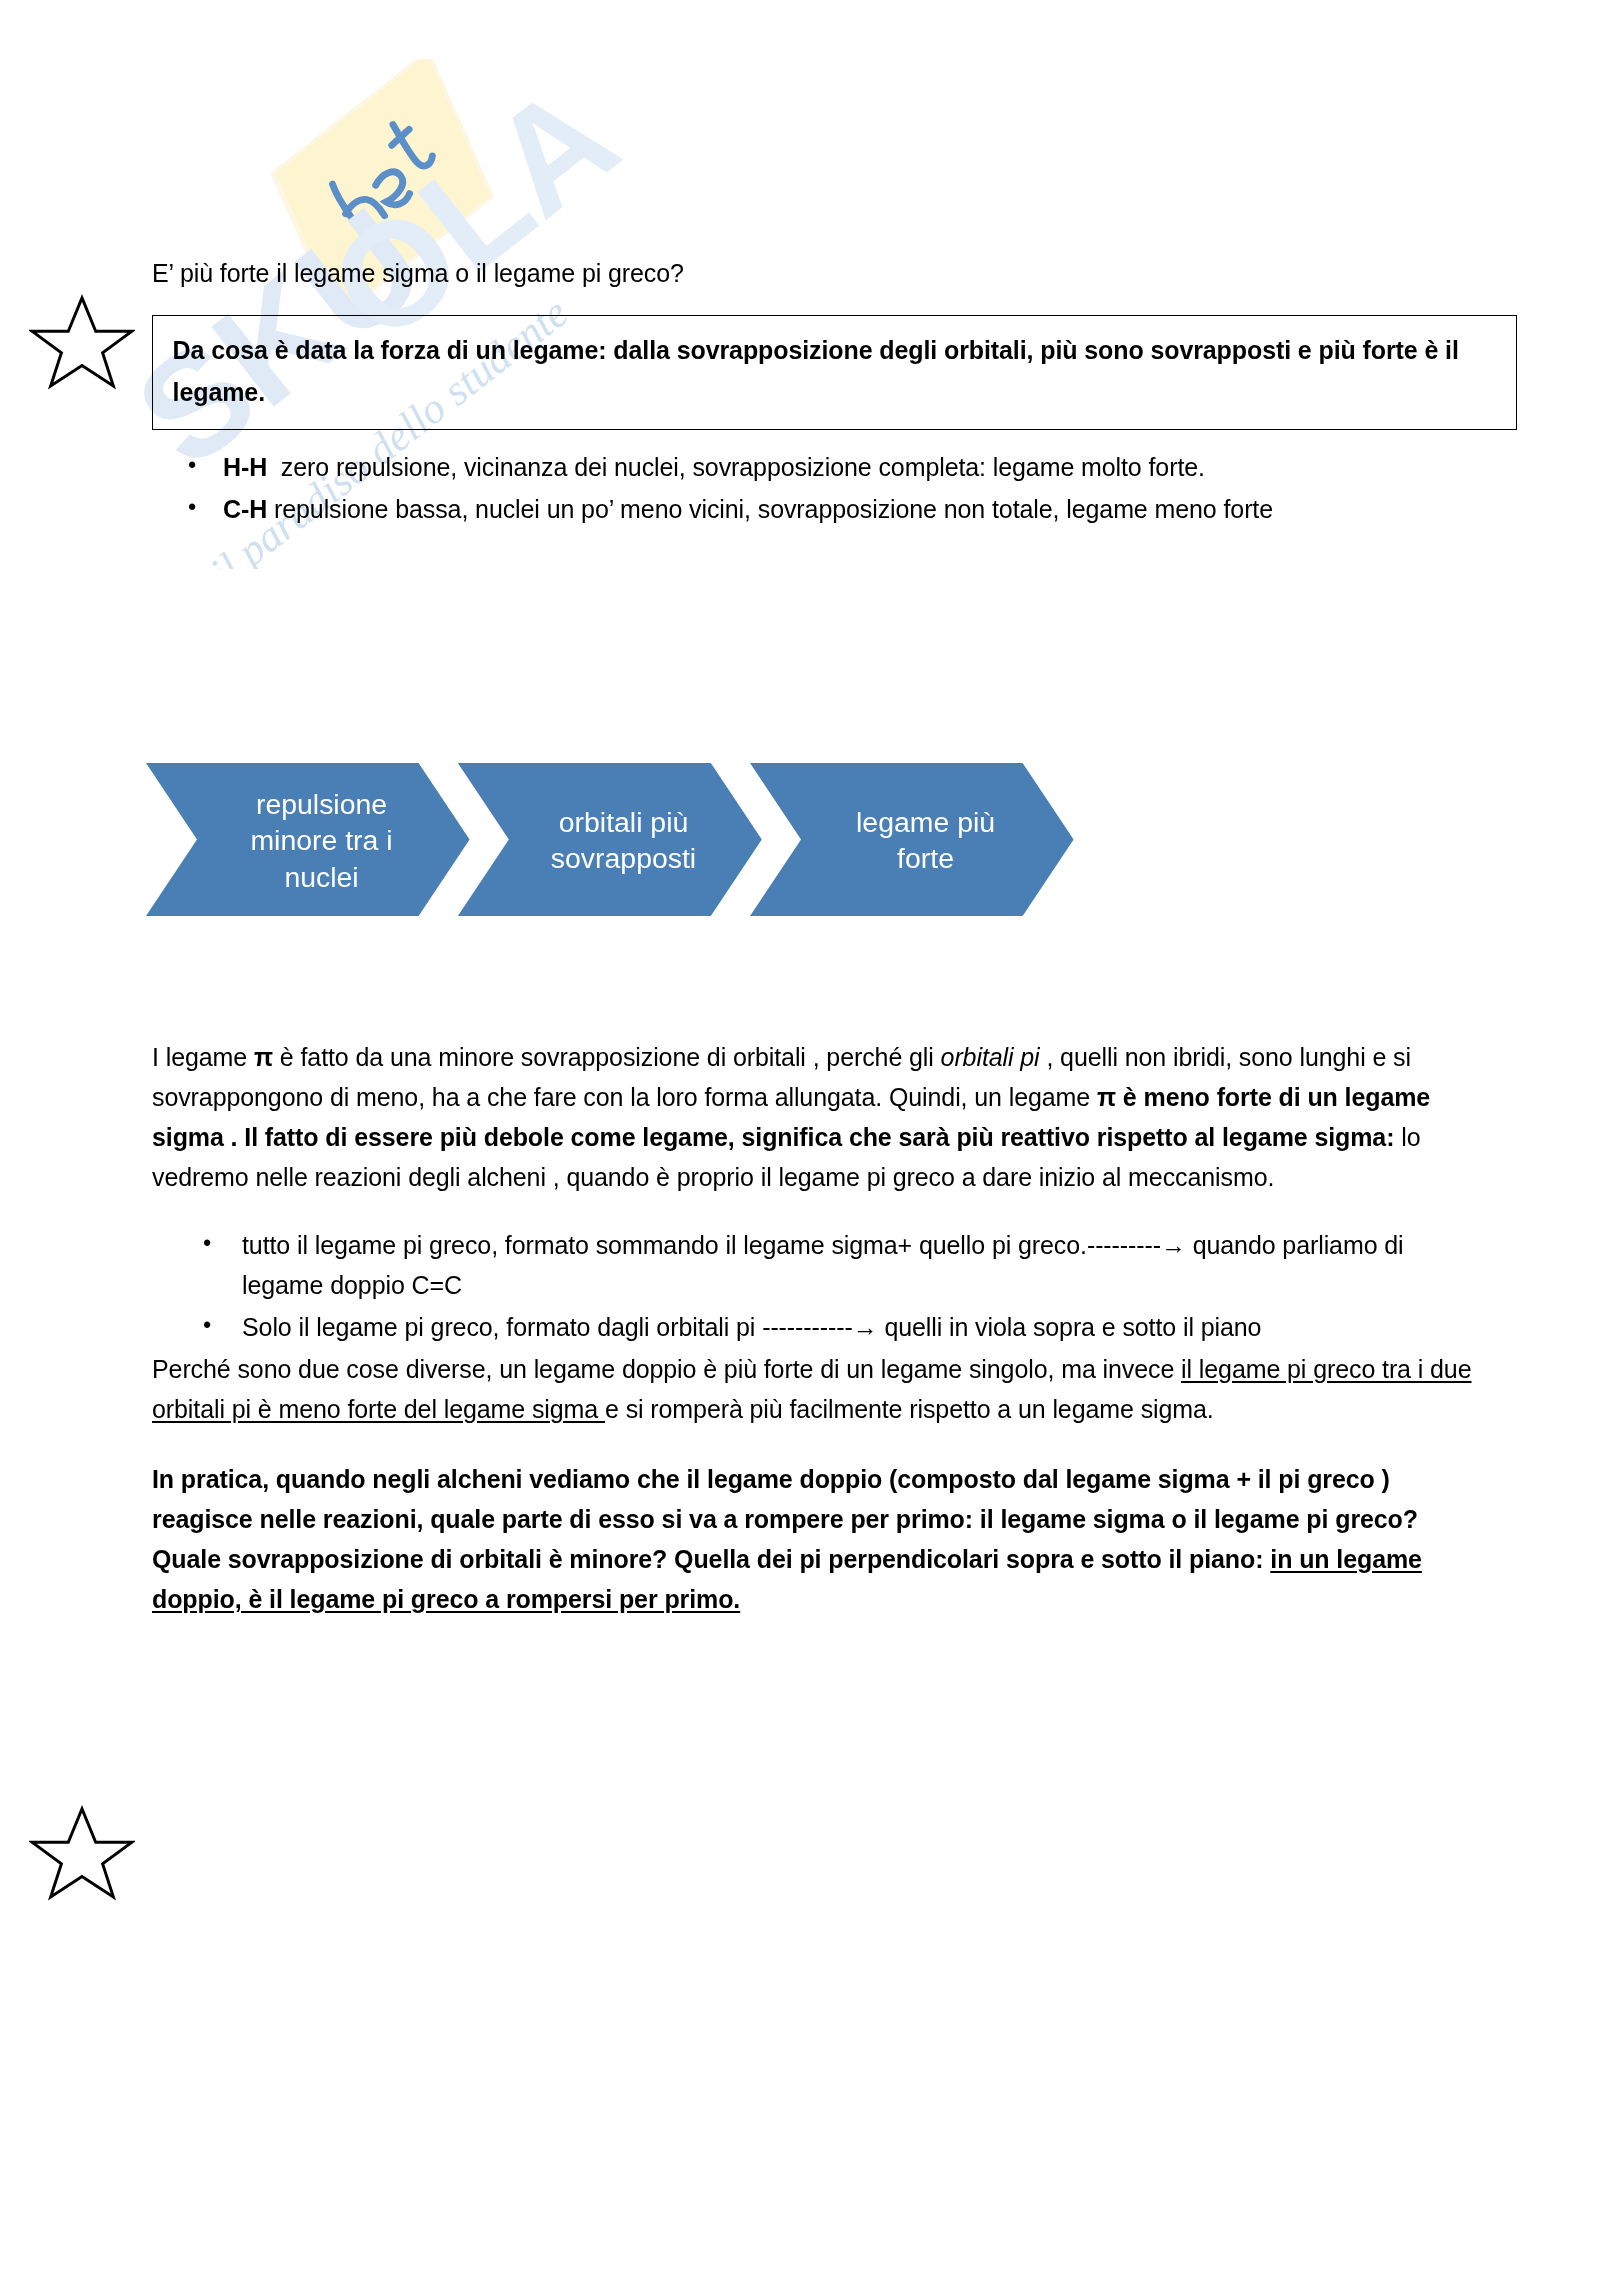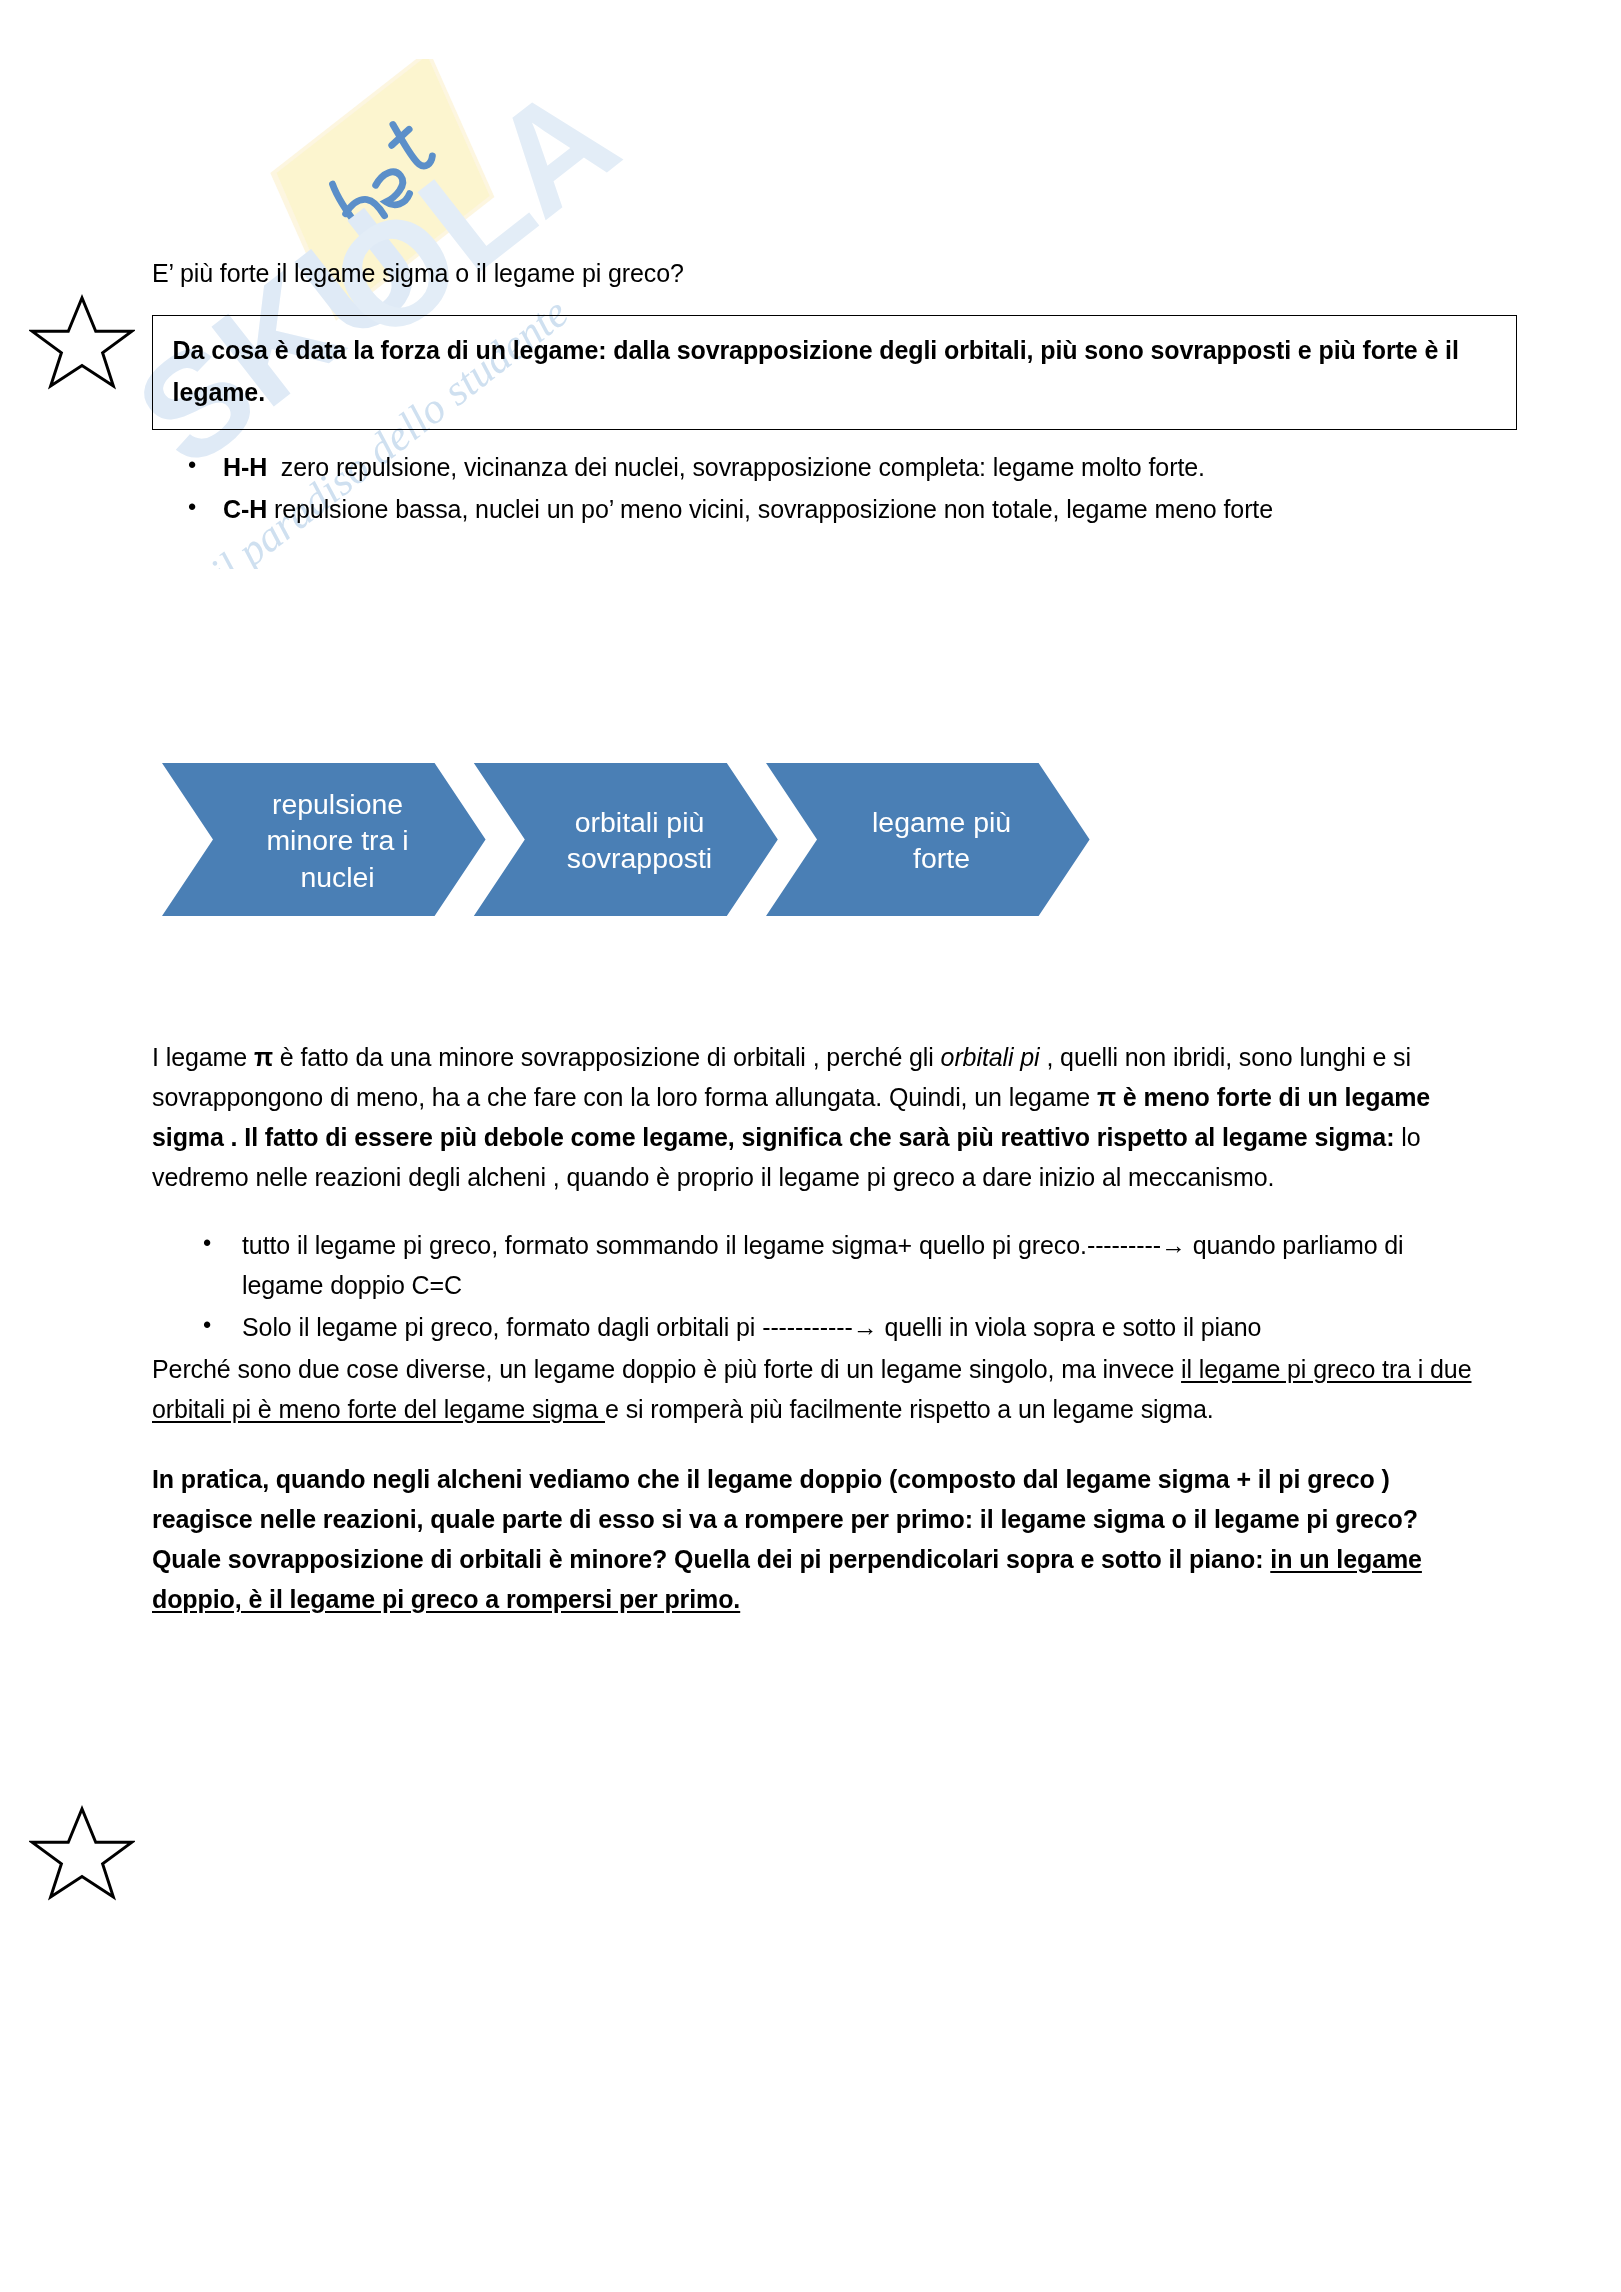--- a/index.html
+++ b/index.html
@@ -75,21 +75,21 @@
   ul.l2 { padding-left:90px; }
   ul.l2 li:before { left:-39px; }
 
   b { font-weight:bold; }
   i { font-style:italic; }
   u { text-decoration:underline; text-underline-offset:2.9px; }
 
   
   #chevrons {
     position:absolute;
-    left:162px;
+    left:146px;
     top:755px;
     width:1059px;
     height:169px;
   }
   #chevrons svg { width:100%; height:100%; display:block; }
   .chev-text {
     fill:#ffffff;
     font-family:"Liberation Sans", sans-serif;
     font-size:29px;
     text-anchor:middle;

